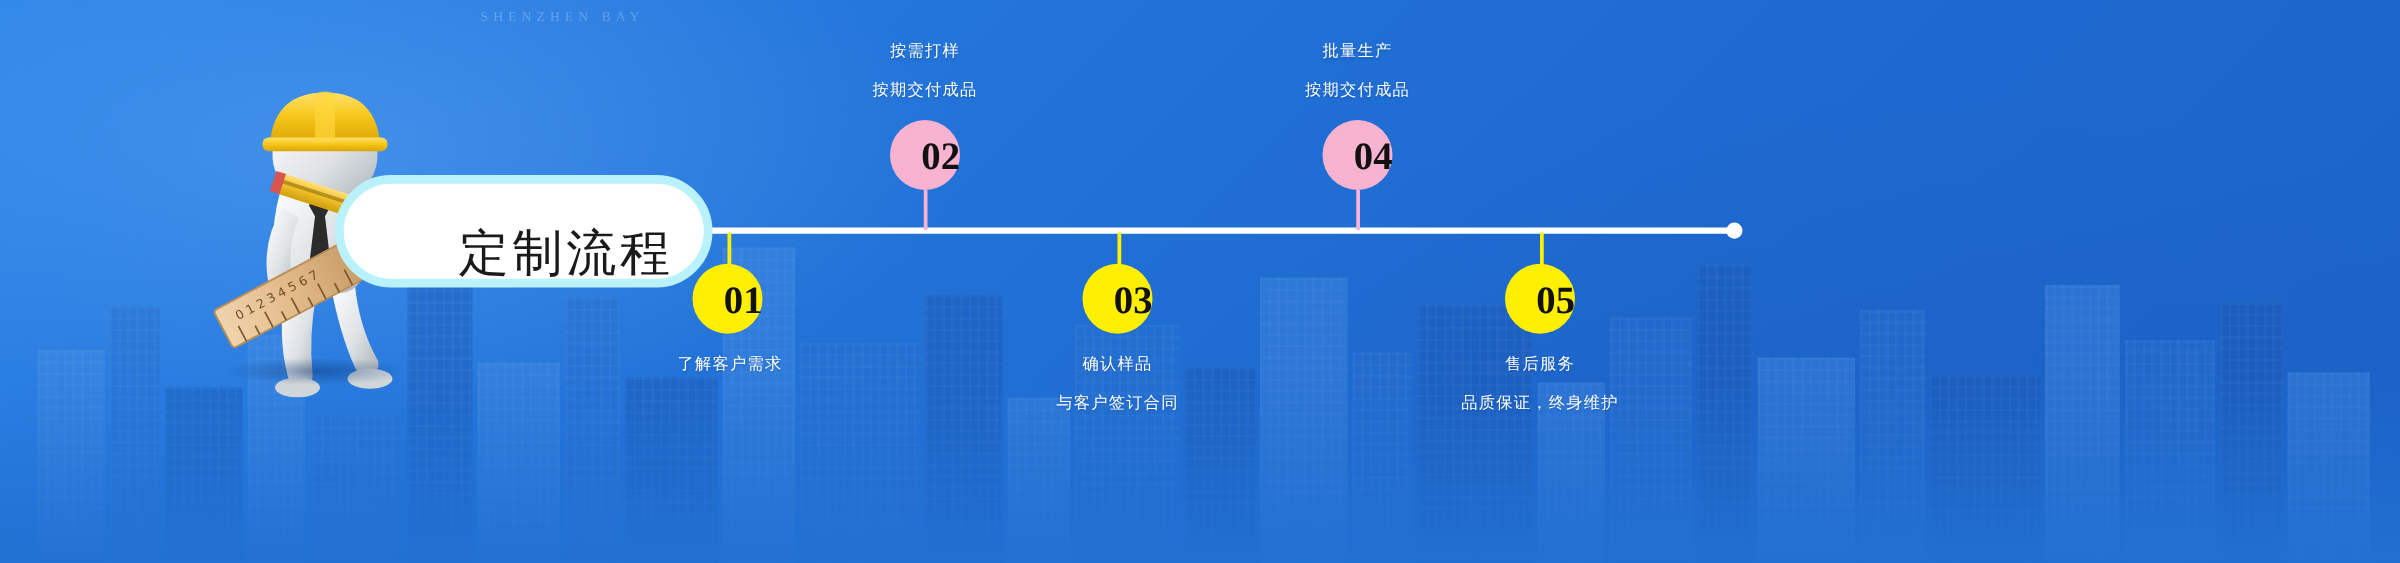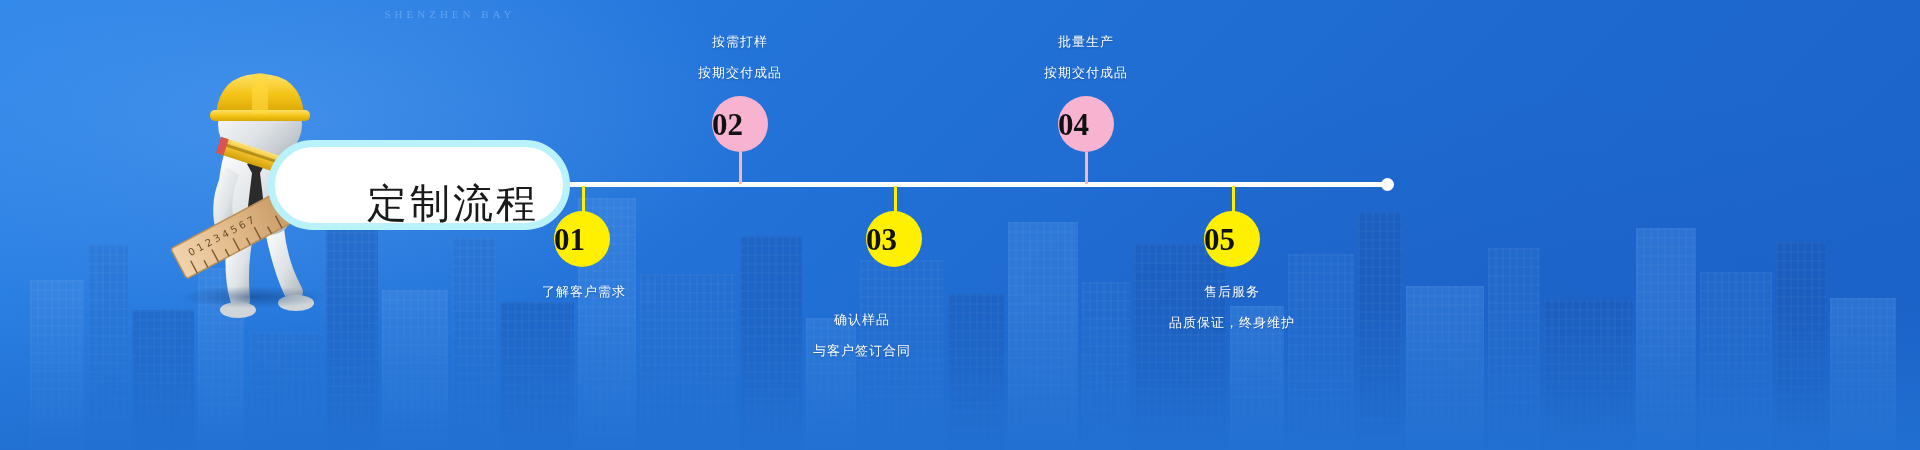--- a/index.html
+++ b/index.html
@@ -67,21 +67,21 @@
   }
   .pill-text{
     font-size:40px;color:#1a1a1a;letter-spacing:3px;line-height:1;
     font-family:"DejaVu Sans","Liberation Sans",sans-serif;
   }
 
   
   .step{position:absolute;}
   .badge{
     position:absolute;width:56px;height:56px;border-radius:50%;
-    display:flex;align-items:center;justify-content:flex-start;
+    display:flex;align-items:center;justify-content:flex-end;
     font-family:"Liberation Serif","DejaVu Serif",serif;
     font-size:31px;font-weight:700;color:#111111;line-height:1;
   }
   .badge.yellow{background:#ffef00;}
   .badge.pink{background:#f7b3d0;}
   .stem{position:absolute;width:3px;background:#ffef00;}
   .stem.pink{background:#f7b3d0;}
 
   .caption{
     position:absolute;text-align:center;color:#ffffff;
@@ -233,21 +233,21 @@
       <div>按需打样</div>
       <div>按期交付成品</div>
     </div>
   </div>
 
   <div class="step">
     <div class="stem" style="left:894px;top:186px;height:26px;"></div>
     <div class="badge yellow" style="left:866px;top:211px;">
       <span>03</span>
     </div>
-    <div class="caption" style="left:710px;top:276px;width:304px;margin-top:28px;">
+    <div class="caption" style="left:742px;top:276px;width:304px;">
       <div>确认样品</div>
       <div>与客户签订合同</div>
     </div>
   </div>
 
   <div class="step">
     <div class="stem pink" style="left:1085px;top:152px;height:32px;"></div>
     <div class="badge pink" style="left:1058px;top:96px;">
       <span>04</span>
     </div>

